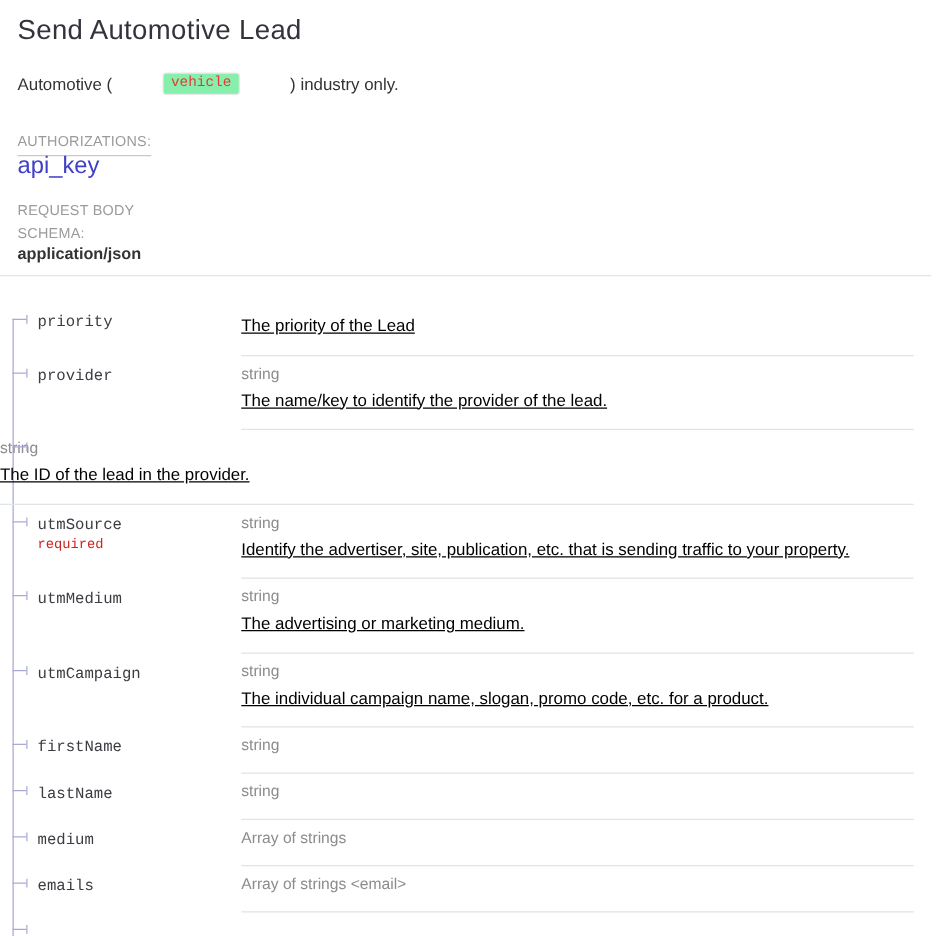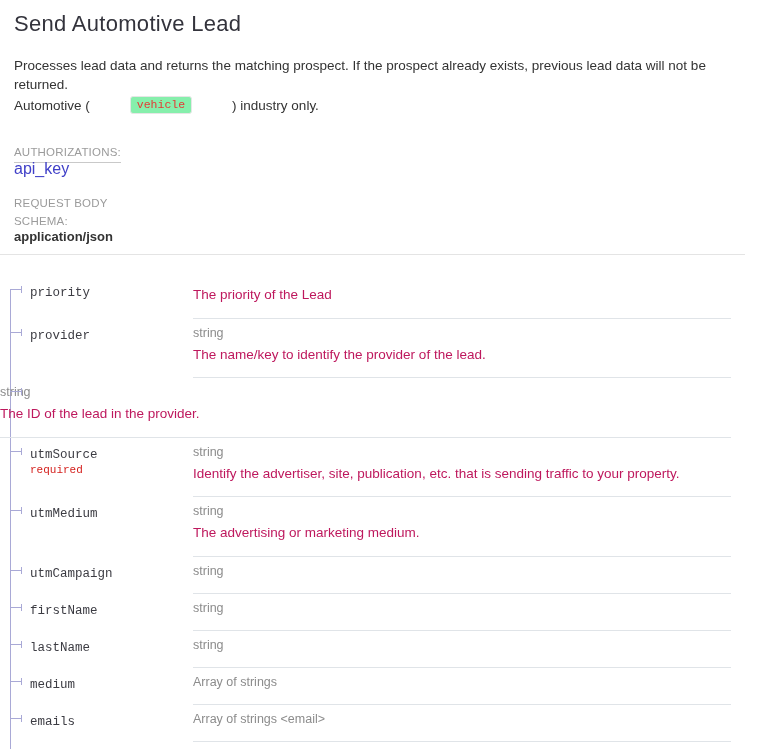--- a/index.html
+++ b/index.html
@@ -36,21 +36,21 @@
   }
 
   .kv { display:flex; align-items:baseline; }
   .kv .k { flex:none; }
   .kv .k span {
     font-size:11.5px; color:#9b9b9b; letter-spacing:0.2px;
   }
   .auth-row { margin-top:26px;flex-direction:column; }
   .auth-row .k { width:179px; }
   .auth-row .k span { border-bottom:1px solid #c9c9c9; padding-bottom:4px; }
-  .auth-link { color:var(--link,#4040c8); font-size:16px; cursor:pointer; }
+  .auth-link { color:var(--link,#4040c8); font-size:19px; cursor:pointer; }
 
   .rbs-row {
     margin:15px 15px 0 0;
     padding:0 0 10px 14px;
     border-bottom:1px solid #e4e4e4;
     flex-direction:column;
   }
   .rbs-row .k { width:149px; }
   .rbs-row .v { font-size:13px; font-weight:700; color:#333; }
 
@@ -82,32 +82,31 @@
     font-size:11px; color:var(--required,#d41f1c);
     margin-top:2px;
   }
   .cell-right {
     flex:1; margin-right:29px;
     padding:6px 0 13px 0;
     border-bottom:1px solid var(--divider,#e0e4e8);
   }
   .row.last .cell-right { border-bottom:none; }
   .ftype { font-size:12.5px; color:#8c8c8c; line-height:17px; }
-  .fdesc { font-size:13.5px; color:#be185d; line-height:19.5px; margin-top:3px; }
+  .fdesc { font-size:13.5px; color:#000000; line-height:19.5px; margin-top:3px;text-decoration:underline; }
 </style>
 </head>
 <body>
 
 <div class="page">
   <div class="header">
 
     <h1 class="endpoint-title">Send Automotive Lead</h1>
 
     <div class="endpoint-desc">
-      <div>Processes lead data and returns the matching prospect. If the prospect already exists, previous lead data will not be returned.</div>
       <div class="desc-line2">
         <span>Automotive (</span>
         <span class="code-badge">vehicle</span>
         <span>) industry only.</span>
       </div>
     </div>
 
     <div class="kv auth-row">
       <div class="k">
         <span>AUTHORIZATIONS:</span>
@@ -173,20 +172,21 @@
       <div class="fdesc">The advertising or marketing medium.</div>
     </div>
   </div>
         <div class="row">
     <div class="cell-left">
       <span class="fname">utmCampaign</span>
       
     </div>
     <div class="cell-right">
       <div class="ftype">string</div>
+      <div class="fdesc">The individual campaign name, slogan, promo code, etc. for a product.</div>
     </div>
   </div>
         <div class="row">
     <div class="cell-left">
       <span class="fname">firstName</span>
       
     </div>
     <div class="cell-right">
       <div class="ftype">string</div>
 

